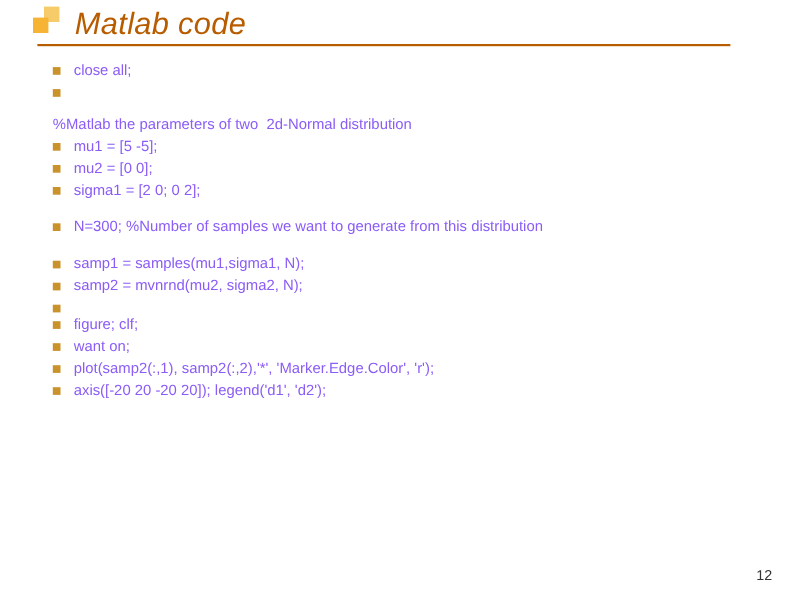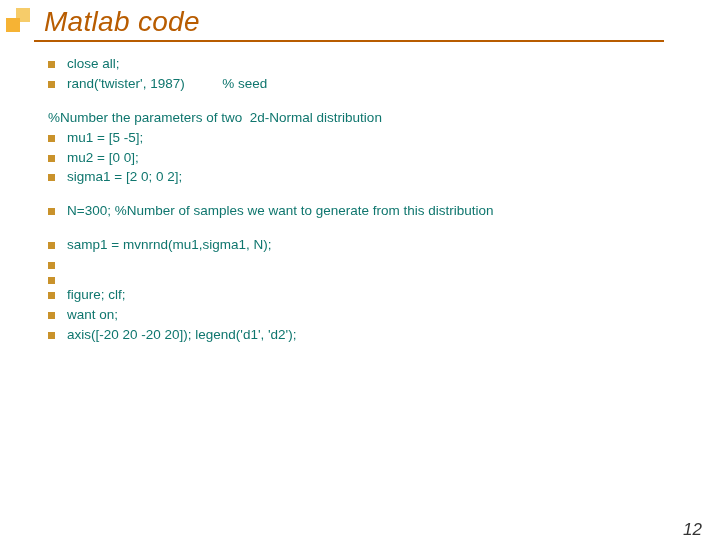--- a/index.html
+++ b/index.html
@@ -6,22 +6,23 @@
   body {
     width: 720px;
     height: 540px;
     background: #ffffff;
     font-family: Arial, Helvetica, sans-serif;
     position: relative;
     overflow: hidden;
   }
   .title-row {
     display: flex;
-    align-items: center;
+    align-items: flex-start;
     padding: 6px 0 0 6px;
+    margin-left: 24px;
   }
   .deco {
     position: relative;
     width: 30px;
     height: 28px;
     margin-right: 8px;
     flex: 0 0 auto;
   }
   .deco .sq-a {
     position: absolute; left: 0; top: 10px; width: 14px; height: 14px;
@@ -40,37 +41,36 @@
   }
   .rule {
     height: 2px;
     background: #b85c00;
     margin: 2px 0 14px 34px;
     width: 630px;
   }
   .content {
     padding-left: 48px;
     font-size: 13.5px;
-    color: #0f766e;
+    color: #8b5cf6;
     line-height: 1.25;
   }
   .row { display: flex; align-items: flex-start; margin-bottom: 3px; }
   .bullet {
     width: 7px; height: 7px; background: #c9922b;
     margin: 5px 12px 0 0; flex: 0 0 auto;
   }
   .txt { white-space: pre; }
   .unbul { padding-left: 0; margin-bottom: 3px; }
   .spacer { height: 14px; }
   .pagenum {
     position: absolute;
     right: 18px;
-    bottom: 0;
-    font-size: 17px;
-    font-style: italic;
+    bottom: 10px;
+    font-size: 13px;
     color: #333;
   }
 </style>
 </head>
 <body>
 
 <div class="title-row">
   <div class="deco">
     <div class="sq-b"></div>
     <div class="sq-a"></div>
@@ -79,60 +79,64 @@
 </div>
 <div class="rule"></div>
 
 <div class="content" id="content">
     <div class="row">
       <div class="bullet"></div>
       <div class="txt">close all;</div>
     </div>
     <div class="row">
       <div class="bullet"></div>
-      <div class="txt">rand('twister', 1987)          % seed</div>
     </div>
     <div class="spacer"></div>
-    <div class="unbul txt">%Number the parameters of two  2d-Normal distribution</div>
+    <div class="unbul txt">%Matlab the parameters of two  2d-Normal distribution</div>
     <div class="row">
       <div class="bullet"></div>
       <div class="txt">mu1 = [5 -5];</div>
     </div>
     <div class="row">
       <div class="bullet"></div>
       <div class="txt">mu2 = [0 0];</div>
     </div>
     <div class="row">
       <div class="bullet"></div>
       <div class="txt">sigma1 = [2 0; 0 2];</div>
     </div>
     <div class="spacer"></div>
     <div class="row">
       <div class="bullet"></div>
       <div class="txt">N=300; %Number of samples we want to generate from this distribution</div>
     </div>
     <div class="spacer"></div>
     <div class="row">
       <div class="bullet"></div>
-      <div class="txt">samp1 = mvnrnd(mu1,sigma1, N);</div>
+      <div class="txt">samp1 = samples(mu1,sigma1, N);</div>
     </div>
     <div class="row">
       <div class="bullet"></div>
+      <div class="txt">samp2 = mvnrnd(mu2, sigma2, N);</div>
     </div>
     <div class="row">
       <div class="bullet"></div>
       <div class="txt"></div>
     </div>
     <div class="row">
       <div class="bullet"></div>
       <div class="txt">figure; clf;</div>
     </div>
     <div class="row">
       <div class="bullet"></div>
       <div class="txt">want on;</div>
     </div>
     <div class="row">
       <div class="bullet"></div>
+      <div class="txt">plot(samp2(:,1), samp2(:,2),'*', 'Marker.Edge.Color', 'r');</div>
+    </div>
+    <div class="row">
+      <div class="bullet"></div>
       <div class="txt">axis([-20 20 -20 20]); legend('d1', 'd2');</div>
     </div>
   </div>
 
 <div class="pagenum">12</div>
 
 </body></html>

